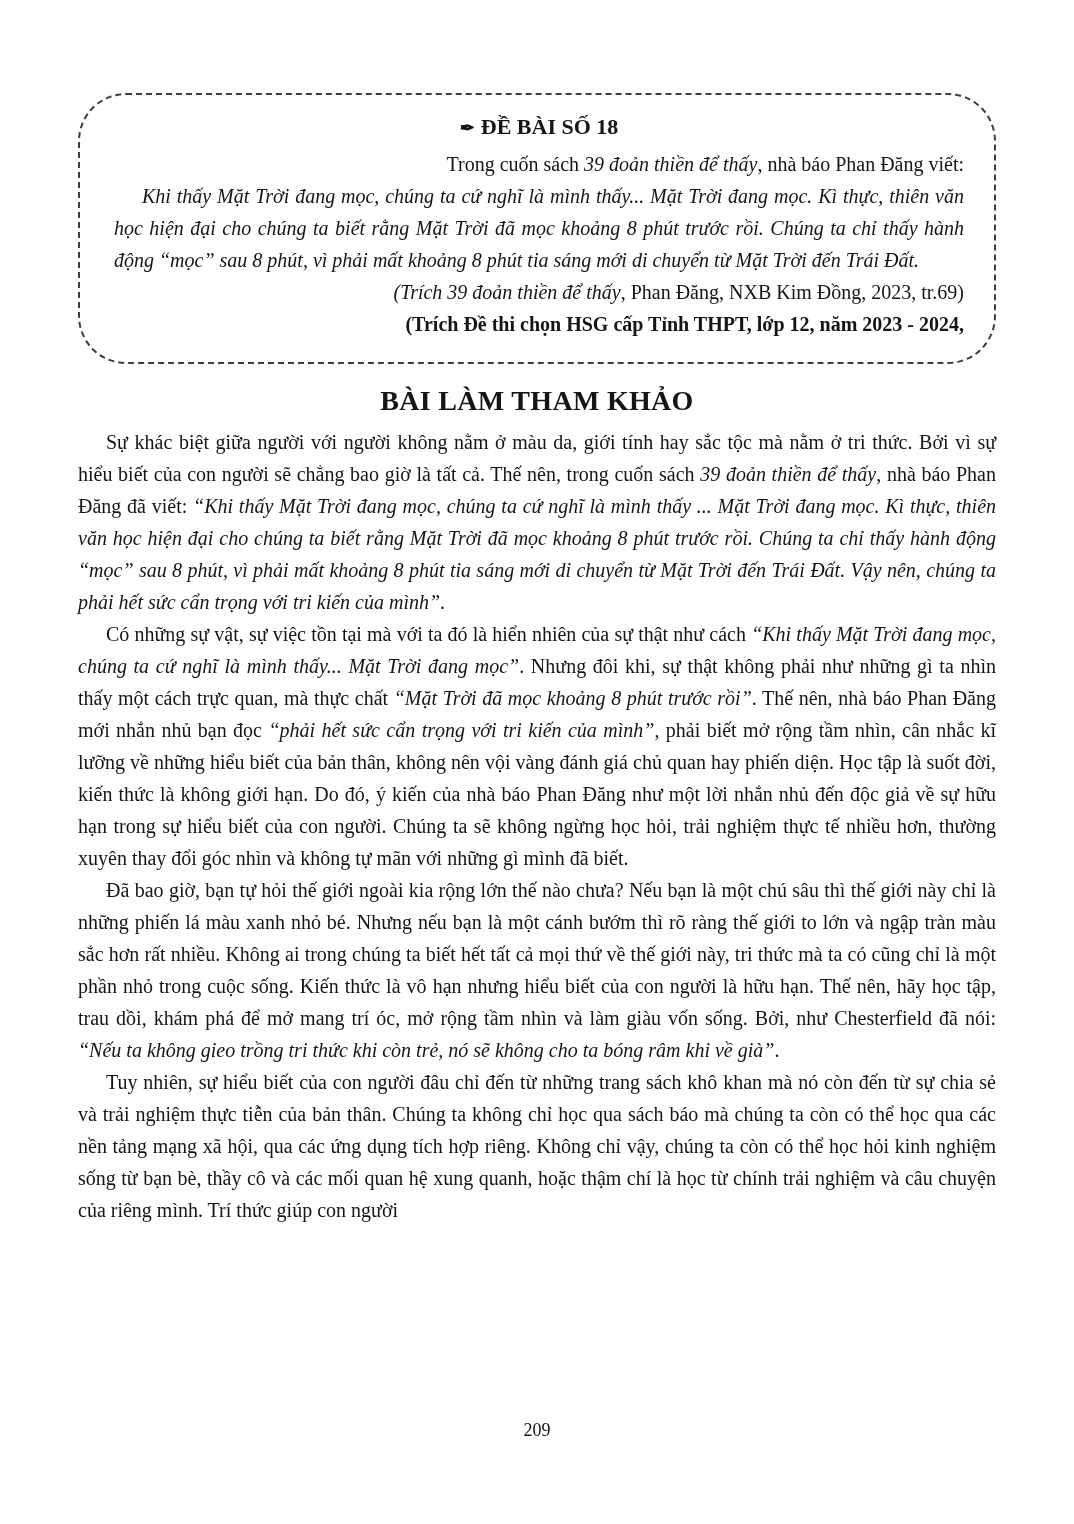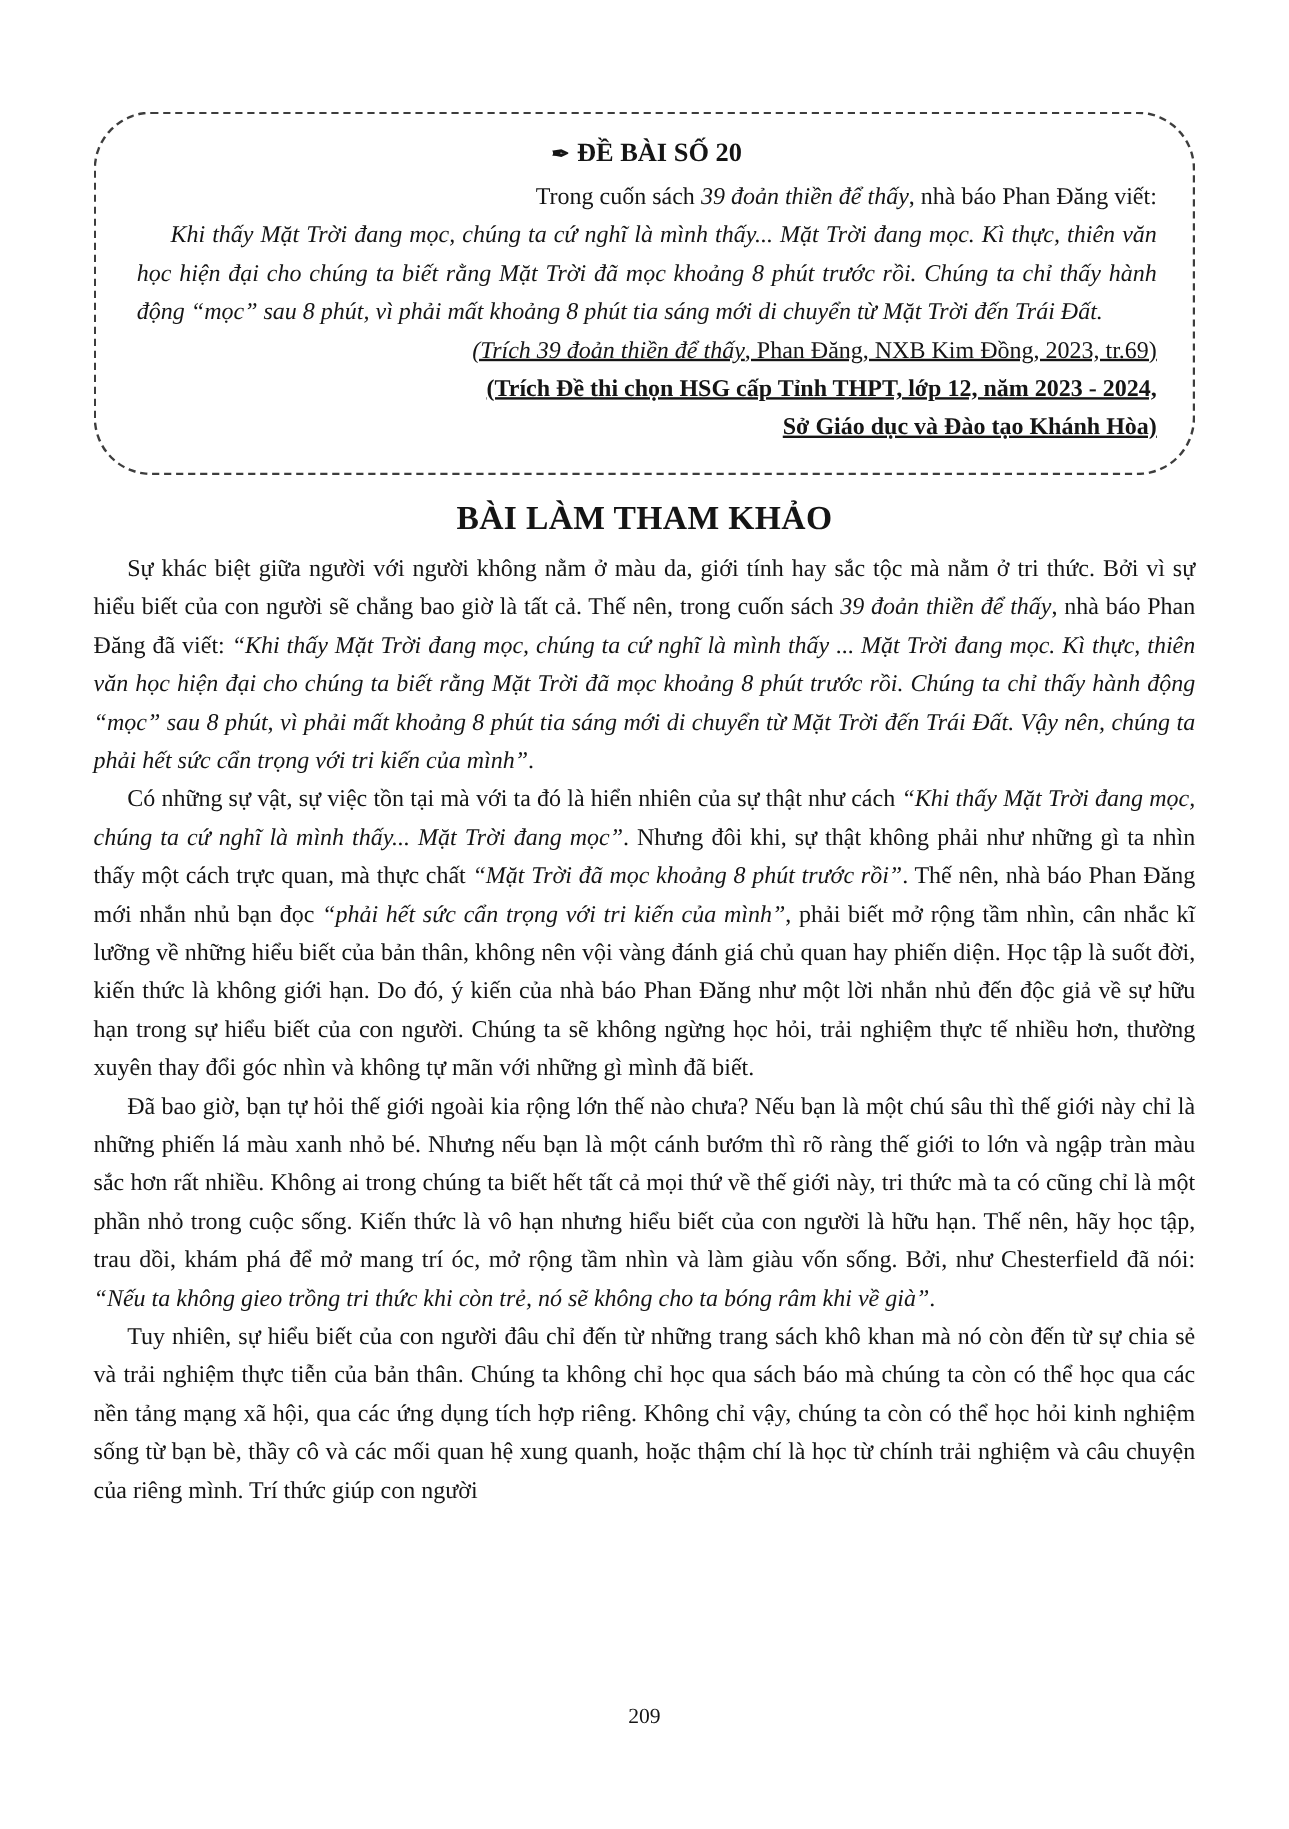--- a/index.html
+++ b/index.html
@@ -29,21 +29,21 @@
     margin-bottom: 4px;
   }
   .title-icon { font-size: 18px; margin-right: 6px; }
   .para {
     font-size: 20px;
     line-height: 32px;
     text-align: right;
   }
   .para.indent { text-indent: 28px; }
   .para.justify { text-align: justify; font-family: Liberation Serif, serif; }
-  .para.right { text-align: right; text-decoration: underline; }
+  .para.right { text-align: right; }
   .i { font-style: italic; }
   .b { font-weight: bold; }
   .essay-heading {
     text-align: center;
     font-weight: bold;
     font-size: 28px;
     line-height: 30px;
     margin: 22px 0 10px 0;
     letter-spacing: 0.3px;
   }
@@ -55,28 +55,27 @@
     font-size: 18px;
   }
 </style>
 </head>
 <body>
 
 <div class="page">
 
   <div class="prompt-box">
     <div class="box-title">
-      <span class="title-icon">✒</span><span>ĐỀ BÀI SỐ 20</span>
+      <span class="title-icon">✒</span><span>ĐỀ BÀI SỐ 18</span>
     </div>
     <div class="box-body">
         <p class="para indent"><span>Trong cuốn sách </span><span class="i">39 đoản thiền để thấy</span><span>, nhà báo Phan Đăng viết:</span></p>
         <p class="para indent justify"><span class="i">Khi thấy Mặt Trời đang mọc, chúng ta cứ nghĩ là mình thấy... Mặt Trời đang mọc. Kì thực, thiên văn học hiện đại cho chúng ta biết rằng Mặt Trời đã mọc khoảng 8 phút trước rồi. Chúng ta chỉ thấy hành động “mọc” sau 8 phút, vì phải mất khoảng 8 phút tia sáng mới di chuyển từ Mặt Trời đến Trái Đất.</span></p>
         <p class="para right"><span class="i">(Trích 39 đoản thiền để thấy</span><span>, Phan Đăng, NXB Kim Đồng, 2023, tr.69)</span></p>
         <p class="para right"><span class="b">(Trích Đề thi chọn HSG cấp Tỉnh THPT, lớp 12, năm 2023 - 2024,</span></p>
-        <p class="para right"><span class="b">Sở Giáo dục và Đào tạo Khánh Hòa)</span></p>
       </div>
   </div>
 
   <h2 class="essay-heading">BÀI LÀM THAM KHẢO</h2>
 
   <div class="essay-body">
       <p class="para indent justify"><span>Sự khác biệt giữa người với người không nằm ở màu da, giới tính hay sắc tộc mà nằm ở tri thức. Bởi vì sự hiểu biết của con người sẽ chẳng bao giờ là tất cả. Thế nên, trong cuốn sách </span><span class="i">39 đoản thiền để thấy</span><span>, nhà báo Phan Đăng đã viết: </span><span class="i">“Khi thấy Mặt Trời đang mọc, chúng ta cứ nghĩ là mình thấy ... Mặt Trời đang mọc. Kì thực, thiên văn học hiện đại cho chúng ta biết rằng Mặt Trời đã mọc khoảng 8 phút trước rồi. Chúng ta chỉ thấy hành động “mọc” sau 8 phút, vì phải mất khoảng 8 phút tia sáng mới di chuyển từ Mặt Trời đến Trái Đất. Vậy nên, chúng ta phải hết sức cẩn trọng với tri kiến của mình”</span><span>.</span></p>
       <p class="para indent justify"><span>Có những sự vật, sự việc tồn tại mà với ta đó là hiển nhiên của sự thật như cách </span><span class="i">“Khi thấy Mặt Trời đang mọc, chúng ta cứ nghĩ là mình thấy... Mặt Trời đang mọc”</span><span>. Nhưng đôi khi, sự thật không phải như những gì ta nhìn thấy một cách trực quan, mà thực chất </span><span class="i">“Mặt Trời đã mọc khoảng 8 phút trước rồi”</span><span>. Thế nên, nhà báo Phan Đăng mới nhắn nhủ bạn đọc </span><span class="i">“phải hết sức cẩn trọng với tri kiến của mình”</span><span>, phải biết mở rộng tầm nhìn, cân nhắc kĩ lưỡng về những hiểu biết của bản thân, không nên vội vàng đánh giá chủ quan hay phiến diện. Học tập là suốt đời, kiến thức là không giới hạn. Do đó, ý kiến của nhà báo Phan Đăng như một lời nhắn nhủ đến độc giả về sự hữu hạn trong sự hiểu biết của con người. Chúng ta sẽ không ngừng học hỏi, trải nghiệm thực tế nhiều hơn, thường xuyên thay đổi góc nhìn và không tự mãn với những gì mình đã biết.</span></p>
       <p class="para indent justify"><span>Đã bao giờ, bạn tự hỏi thế giới ngoài kia rộng lớn thế nào chưa? Nếu bạn là một chú sâu thì thế giới này chỉ là những phiến lá màu xanh nhỏ bé. Nhưng nếu bạn là một cánh bướm thì rõ ràng thế giới to lớn và ngập tràn màu sắc hơn rất nhiều. Không ai trong chúng ta biết hết tất cả mọi thứ về thế giới này, tri thức mà ta có cũng chỉ là một phần nhỏ trong cuộc sống. Kiến thức là vô hạn nhưng hiểu biết của con người là hữu hạn. Thế nên, hãy học tập, trau dồi, khám phá để mở mang trí óc, mở rộng tầm nhìn và làm giàu vốn sống. Bởi, như Chesterfield đã nói: </span><span class="i">“Nếu ta không gieo trồng tri thức khi còn trẻ, nó sẽ không cho ta bóng râm khi về già”</span><span>.</span></p>
       <p class="para indent justify"><span>Tuy nhiên, sự hiểu biết của con người đâu chỉ đến từ những trang sách khô khan mà nó còn đến từ sự chia sẻ và trải nghiệm thực tiễn của bản thân. Chúng ta không chỉ học qua sách báo mà chúng ta còn có thể học qua các nền tảng mạng xã hội, qua các ứng dụng tích hợp riêng. Không chỉ vậy, chúng ta còn có thể học hỏi kinh nghiệm sống từ bạn bè, thầy cô và các mối quan hệ xung quanh, hoặc thậm chí là học từ chính trải nghiệm và câu chuyện của riêng mình. Trí thức giúp con người</span></p>

